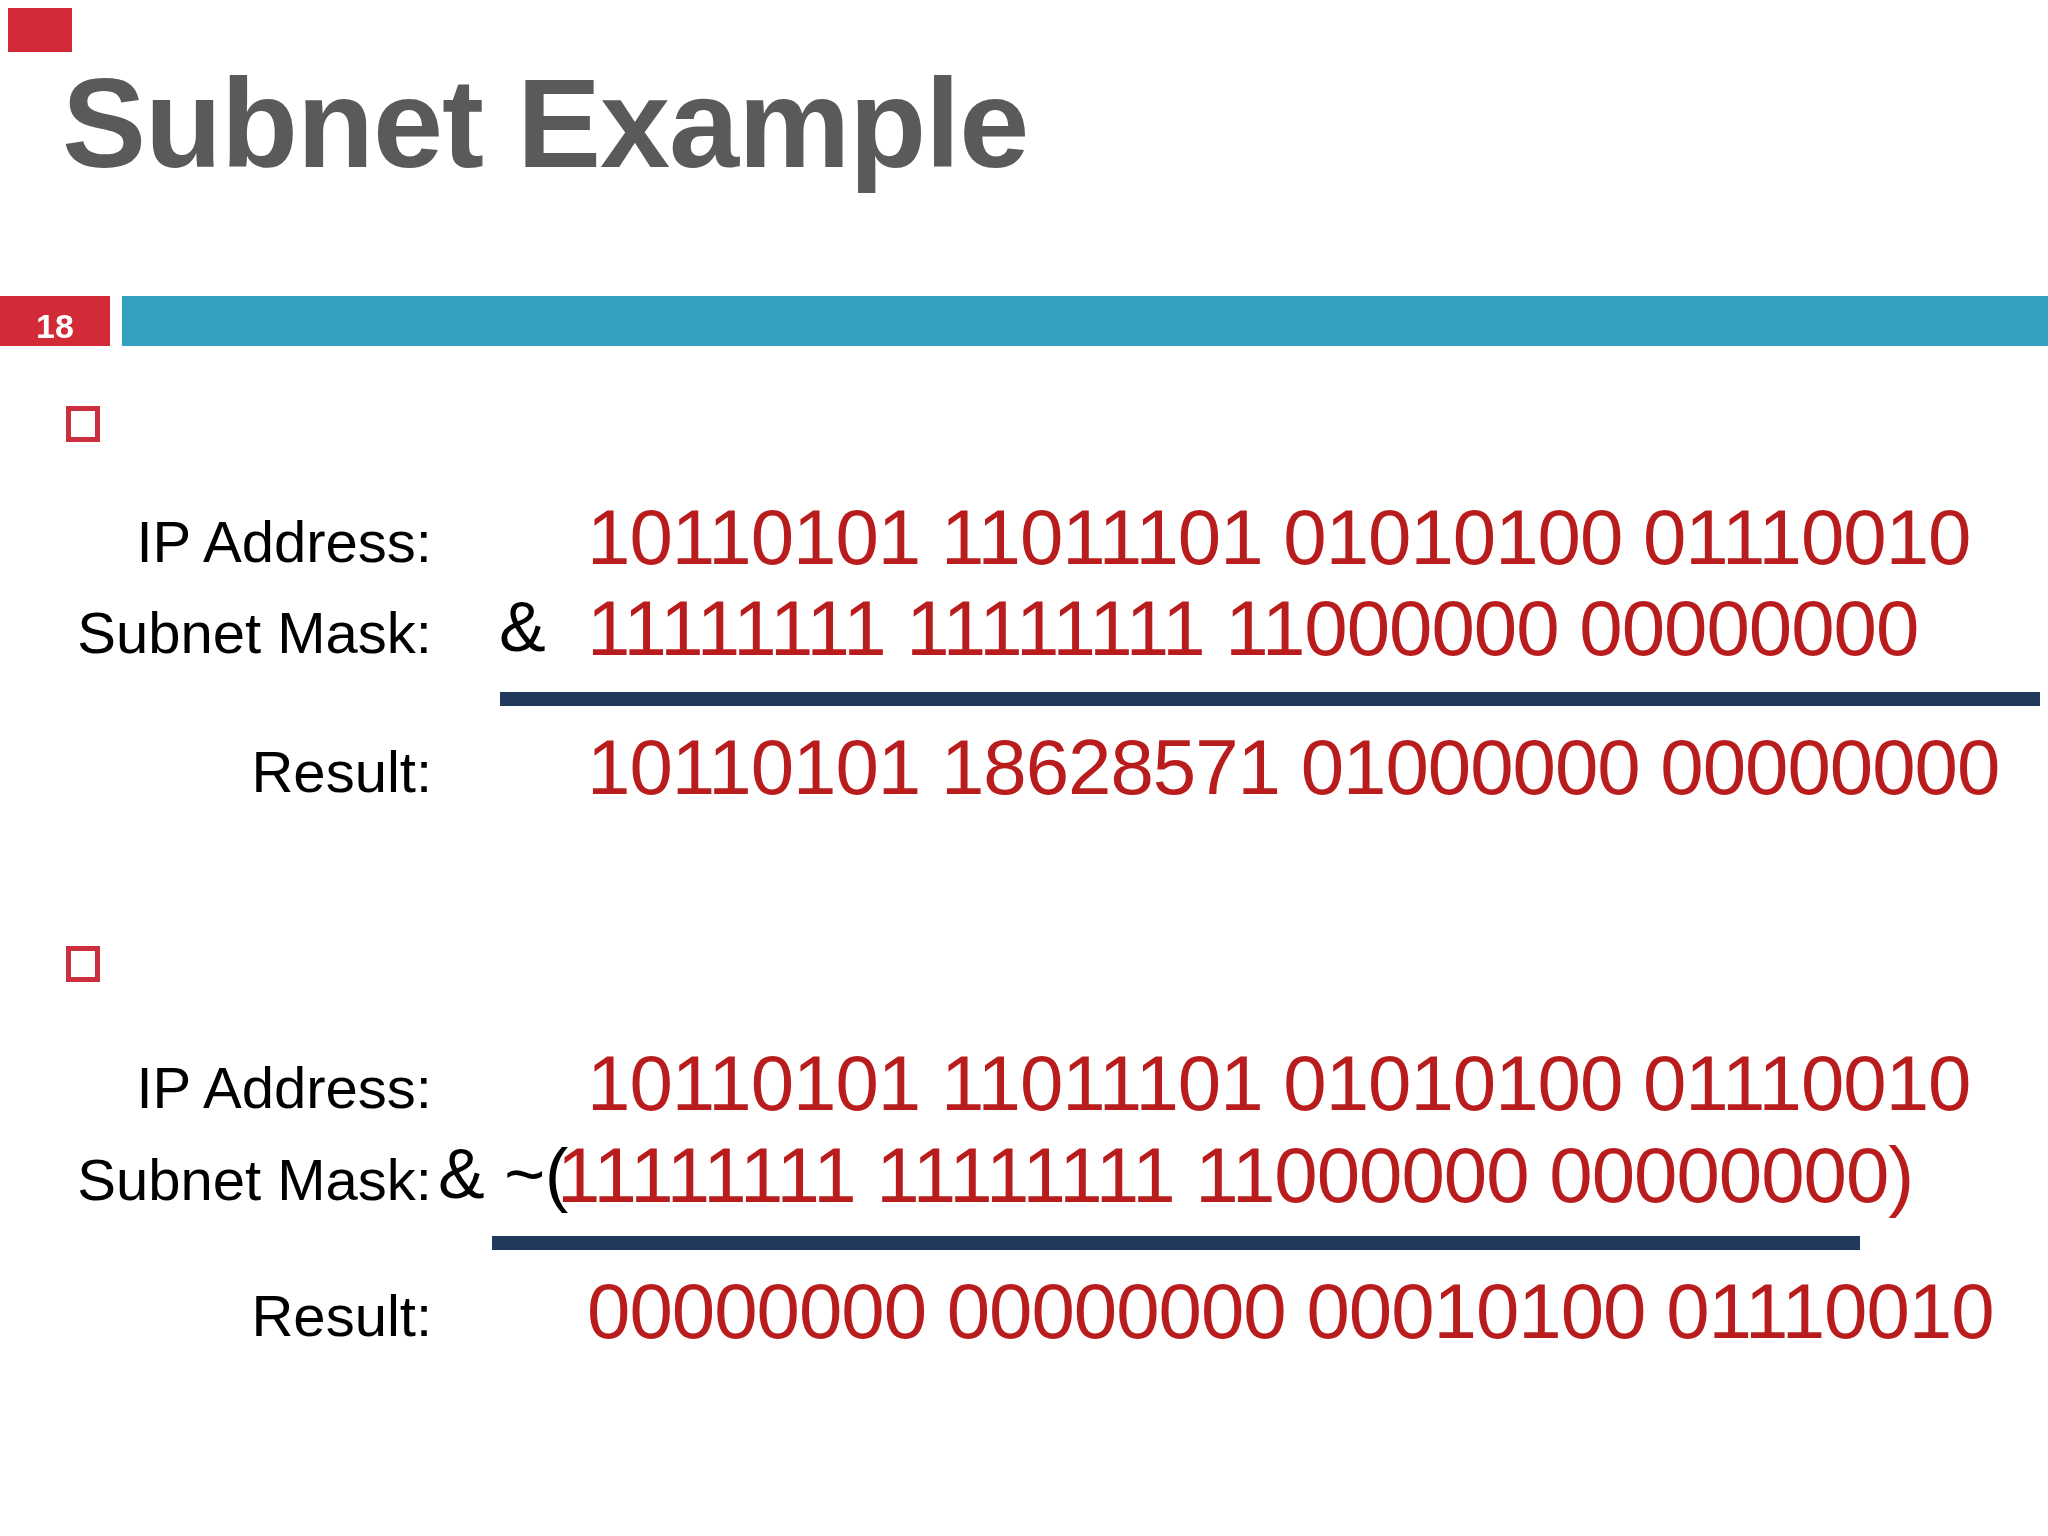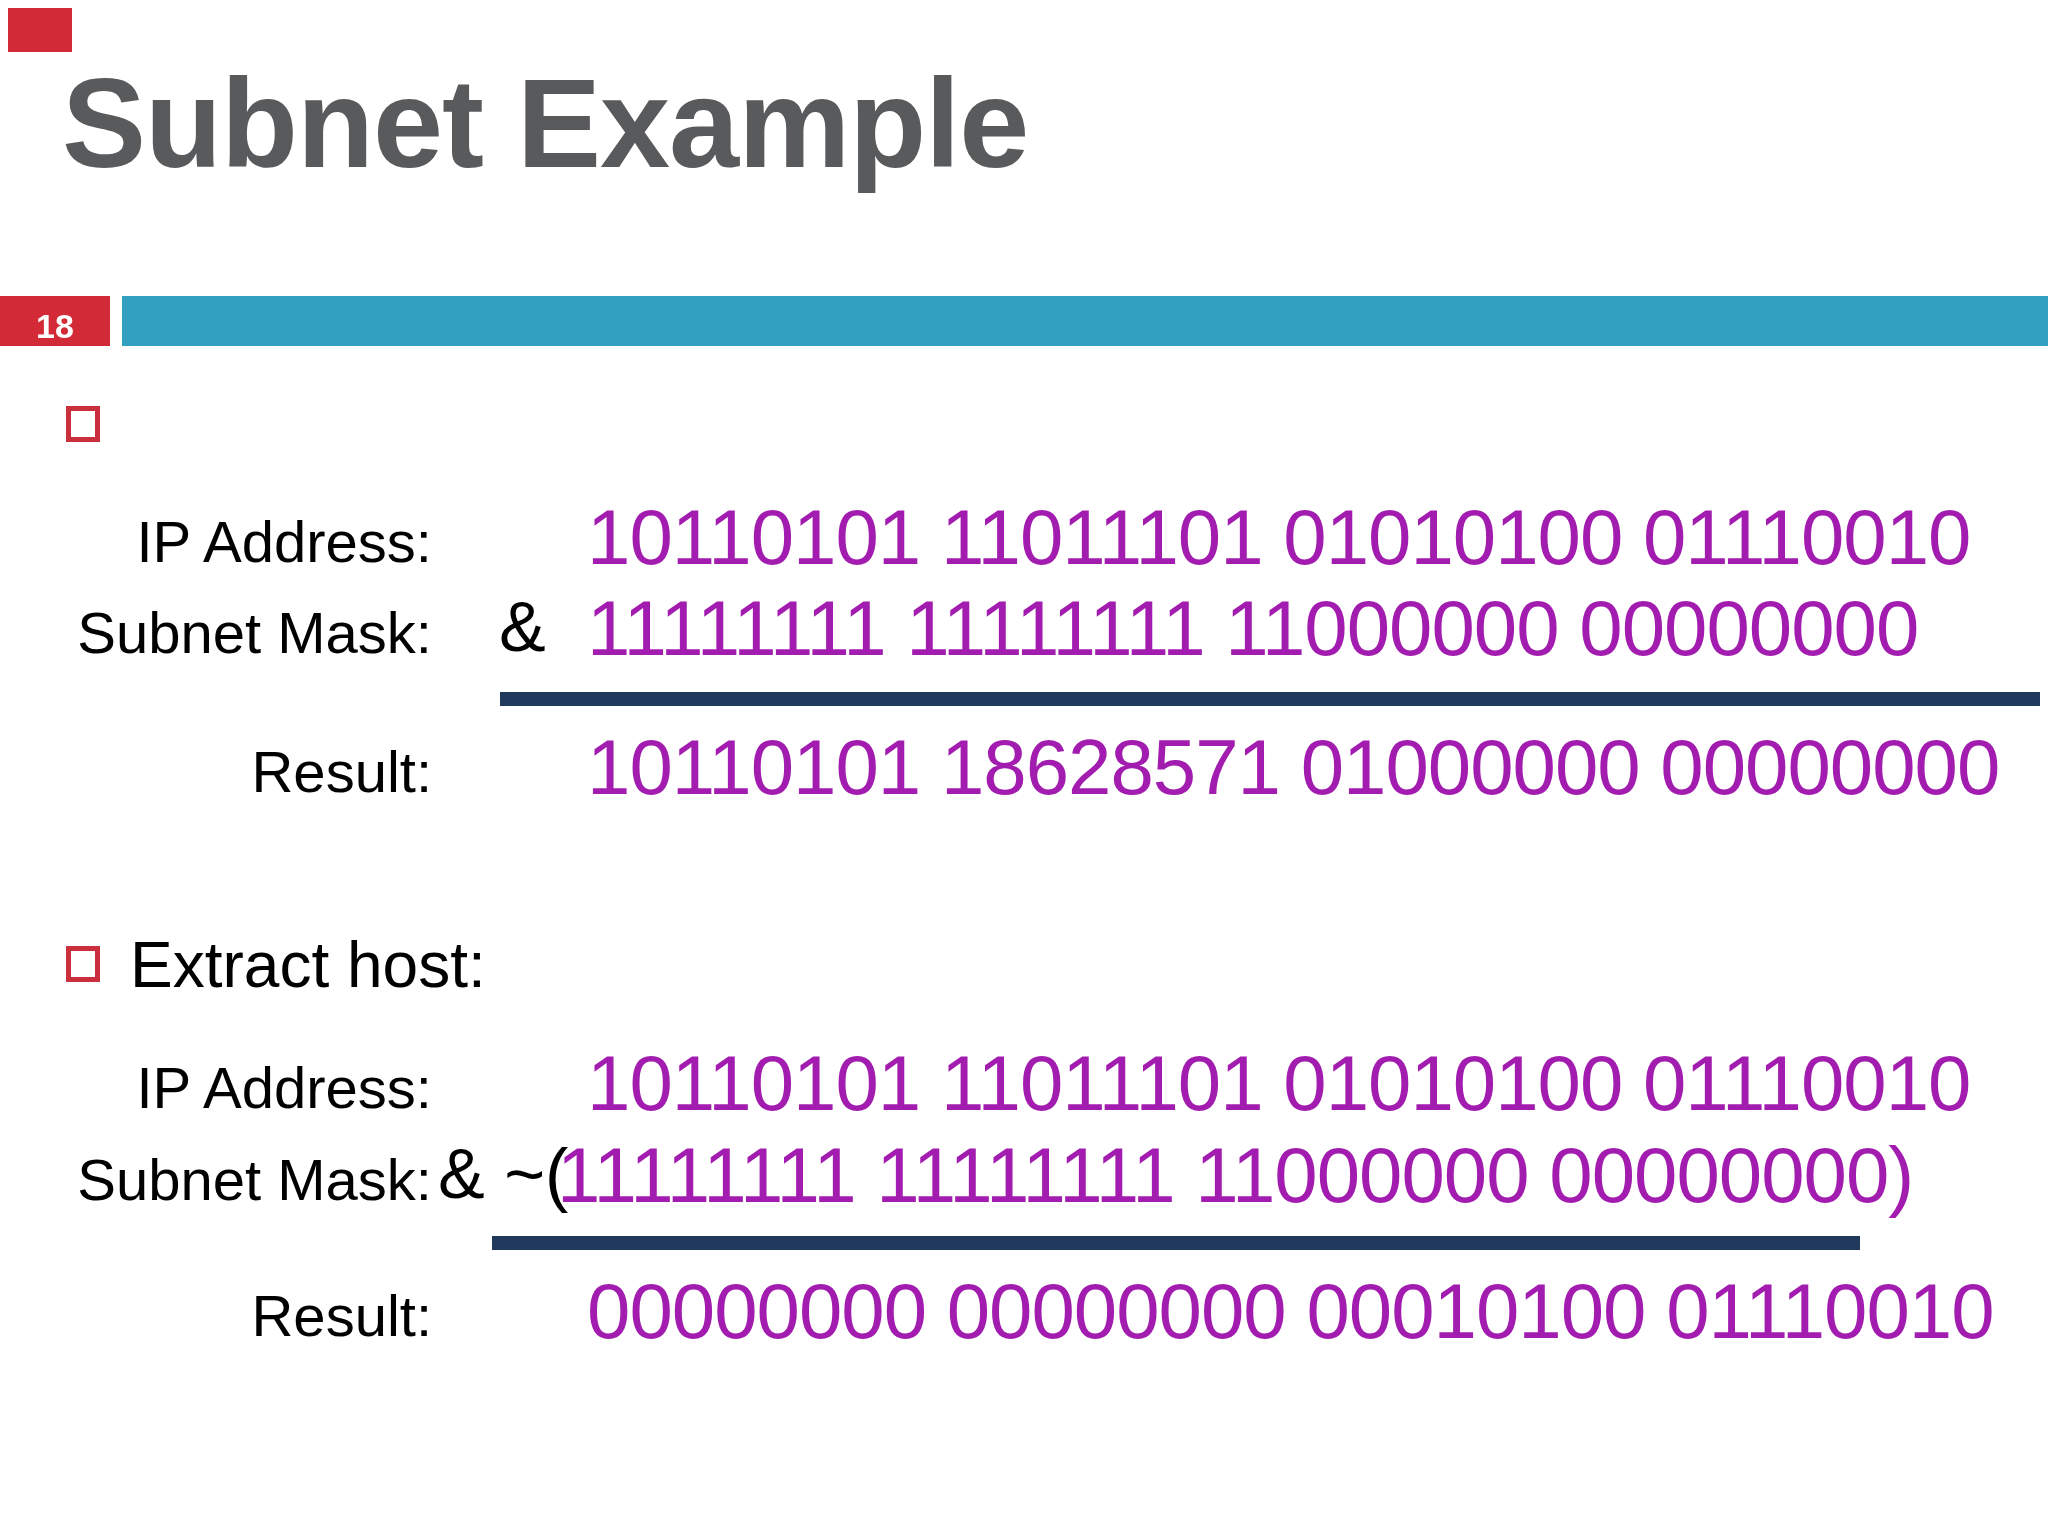--- a/index.html
+++ b/index.html
@@ -64,21 +64,21 @@
     font-size: 58px; color: #000000;
     white-space: nowrap;
   }
   .calc-row .row-prefix {
     position: absolute; top: 4px;
     font-size: 70px; color: #000000;
     white-space: nowrap;
   }
   .calc-row .row-binary {
     position: absolute; left: 575px; top: 0;
-    font-size: 78px; color: #a21caf;
+    font-size: 78px; color: #b91c1c;
     letter-spacing: -1px;
     white-space: nowrap;
   }
 
   
   #row-ip-1     { top: 492px; }
   #row-mask-1   { top: 583px; }
   #row-result-1 { top: 722px; }
   #row-mask-1 .row-prefix { left: 487px; }
 
@@ -131,21 +131,20 @@
   <div class="sum-line" id="sum-line-1"></div>
 
   <div class="calc-row" id="row-result-1">
     <span class="row-label">Result:</span>
     <span class="row-prefix"></span>
     <span class="row-binary">10110101 18628571 01000000 00000000</span>
   </div>
 
   <div class="section-heading" id="heading-host">
     <span class="bullet"></span>
-    <span class="heading-text">Extract host:</span>
   </div>
 
   <div class="calc-row" id="row-ip-2">
     <span class="row-label">IP Address:</span>
     <span class="row-prefix"></span>
     <span class="row-binary">10110101 11011101 01010100 01110010</span>
   </div>
 
   <div class="calc-row" id="row-mask-2">
     <span class="row-label">Subnet Mask:</span>

